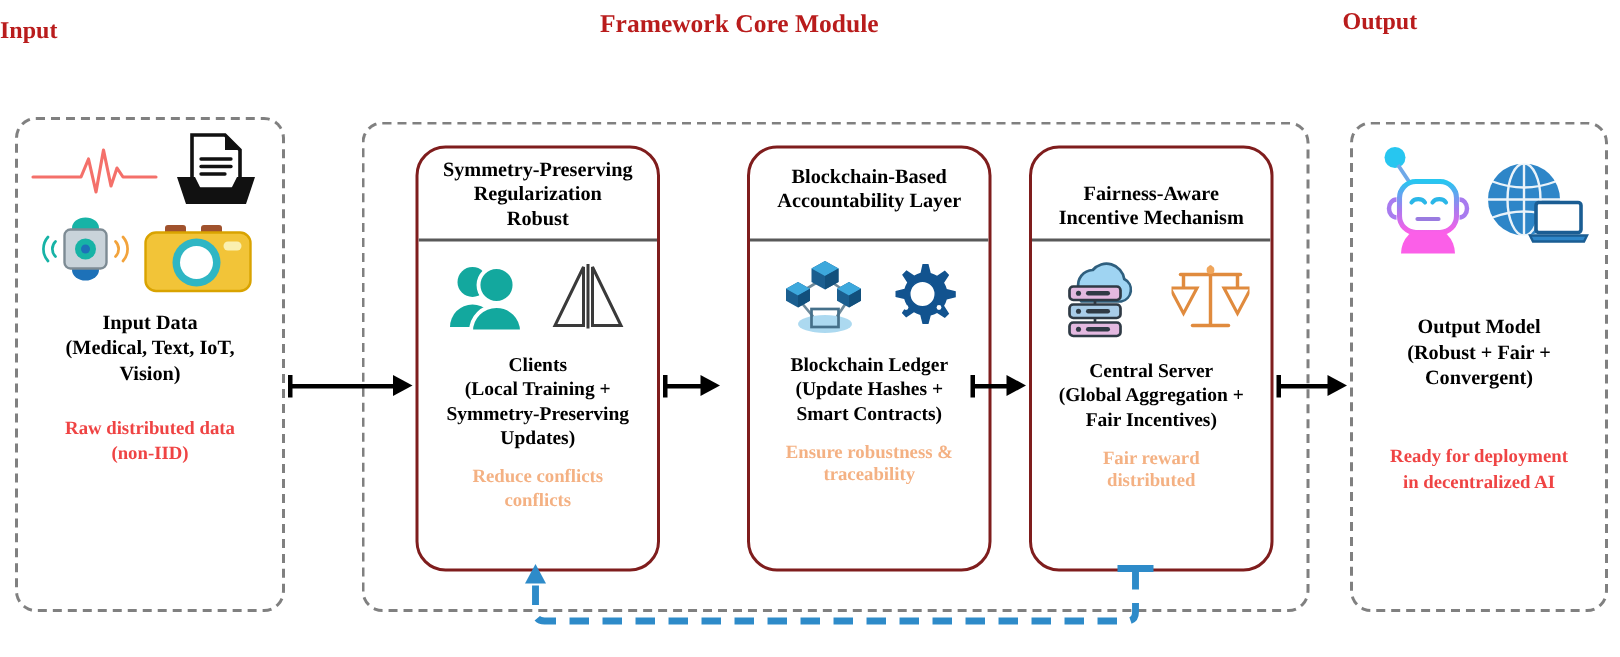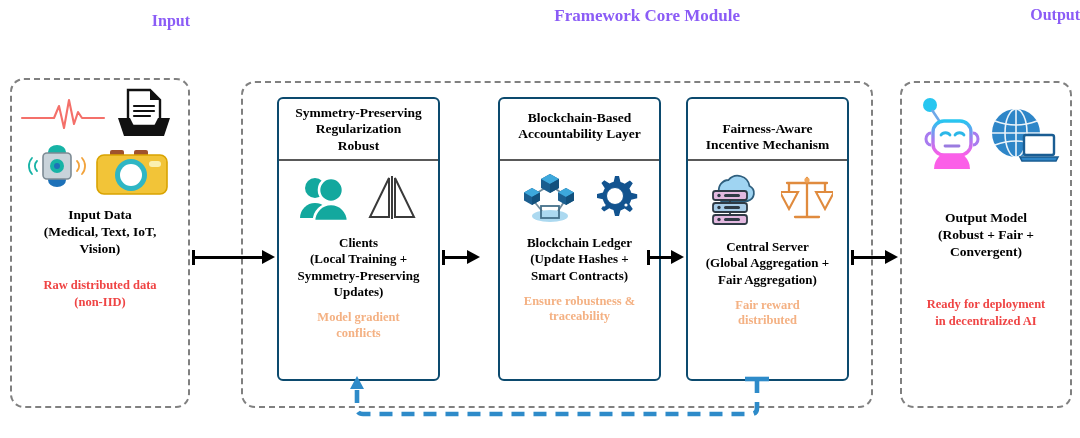--- a/index.html
+++ b/index.html
@@ -10,22 +10,22 @@
     overflow:hidden;
     position:relative;
   }
   .stage{position:absolute;left:0;top:0;width:1080px;height:438px;}
 
   
   .sec-title{
     position:absolute;
     font-family:"Liberation Serif", serif;
     font-weight:bold;
-    color:#8b5cf6;
-    text-align:right;
+    color:#b91c1c;
+    text-align:left;
     white-space:nowrap;
   }
   #hdr-input{left:0;top:12px;width:190px;font-size:16px;}
   #hdr-core{left:400px;top:6px;width:340px;font-size:17px;}
   #hdr-output{left:895px;top:6px;width:185px;font-size:16px;}
 
   
   .dashed-box{
     position:absolute;
     border:2.5px dashed #808080;
@@ -33,22 +33,22 @@
     box-sizing:border-box;
     background:#fff;
   }
   #input-box{left:10px;top:78px;width:180px;height:330px;}
   #core-box{left:241px;top:81px;width:632px;height:327px;}
   #output-box{left:900px;top:81px;width:172px;height:327px;}
 
   
   .module{
     position:absolute;
-    border:2px solid #0c4a6e;
-    border-radius:6px;
+    border:2px solid #7f1d1d;
+    border-radius:20px;
     box-sizing:border-box;
     background:#ffffff;
     overflow:hidden;
   }
   #mod1{left:277px;top:97px;width:163px;height:284px;}
   #mod2{left:482px;top:97px;width:163px;height:284px;margin-left:16px;}
   #mod3{left:686px;top:97px;width:163px;height:284px;}
 
   .mod-head{
     box-sizing:border-box;
@@ -235,21 +235,21 @@
           <line x1="28" y1="3" x2="28" y2="46" stroke="#3A3A3A" stroke-width="2"></line>
         </svg>
       </div>
       <div class="mod-main">
         <div>Clients</div>
         <div>(Local Training +</div>
         <div>Symmetry-Preserving</div>
         <div>Updates)</div>
       </div>
       <div class="mod-note">
-        <div>Model gradient</div>
+        <div>Reduce conflicts</div>
         <div>conflicts</div>
       </div>
     </div>
   </div>
 
   <div class="module" id="mod2">
     <div class="mod-head">
       <div>Blockchain-Based</div>
       <div>Accountability Layer</div>
     </div>
@@ -338,21 +338,21 @@
             <line x1="44" y1="12" x2="44" y2="20"></line>
           </g>
           <path d="M-1 20 H17 L8 37 Z" transform="translate(0,0)" fill="#ffffff" stroke="#E08B3E" stroke-width="2.1"></path>
           <path d="M35 20 H53 L44 37 Z" fill="#ffffff" stroke="#E08B3E" stroke-width="2.1"></path>
           <circle cx="26" cy="8" r="2.6" fill="#F0A65B"></circle>
         </svg>
       </div>
       <div class="mod-main" style="margin-top:8px;">
         <div>Central Server</div>
         <div>(Global Aggregation +</div>
-        <div>Fair Aggregation)</div>
+        <div>Fair Incentives)</div>
       </div>
       <div class="mod-note">
         <div>Fair reward</div>
         <div>distributed</div>
       </div>
     </div>
   </div>
 
   <div class="dashed-box" id="output-box">
     <div class="panel-icons">

